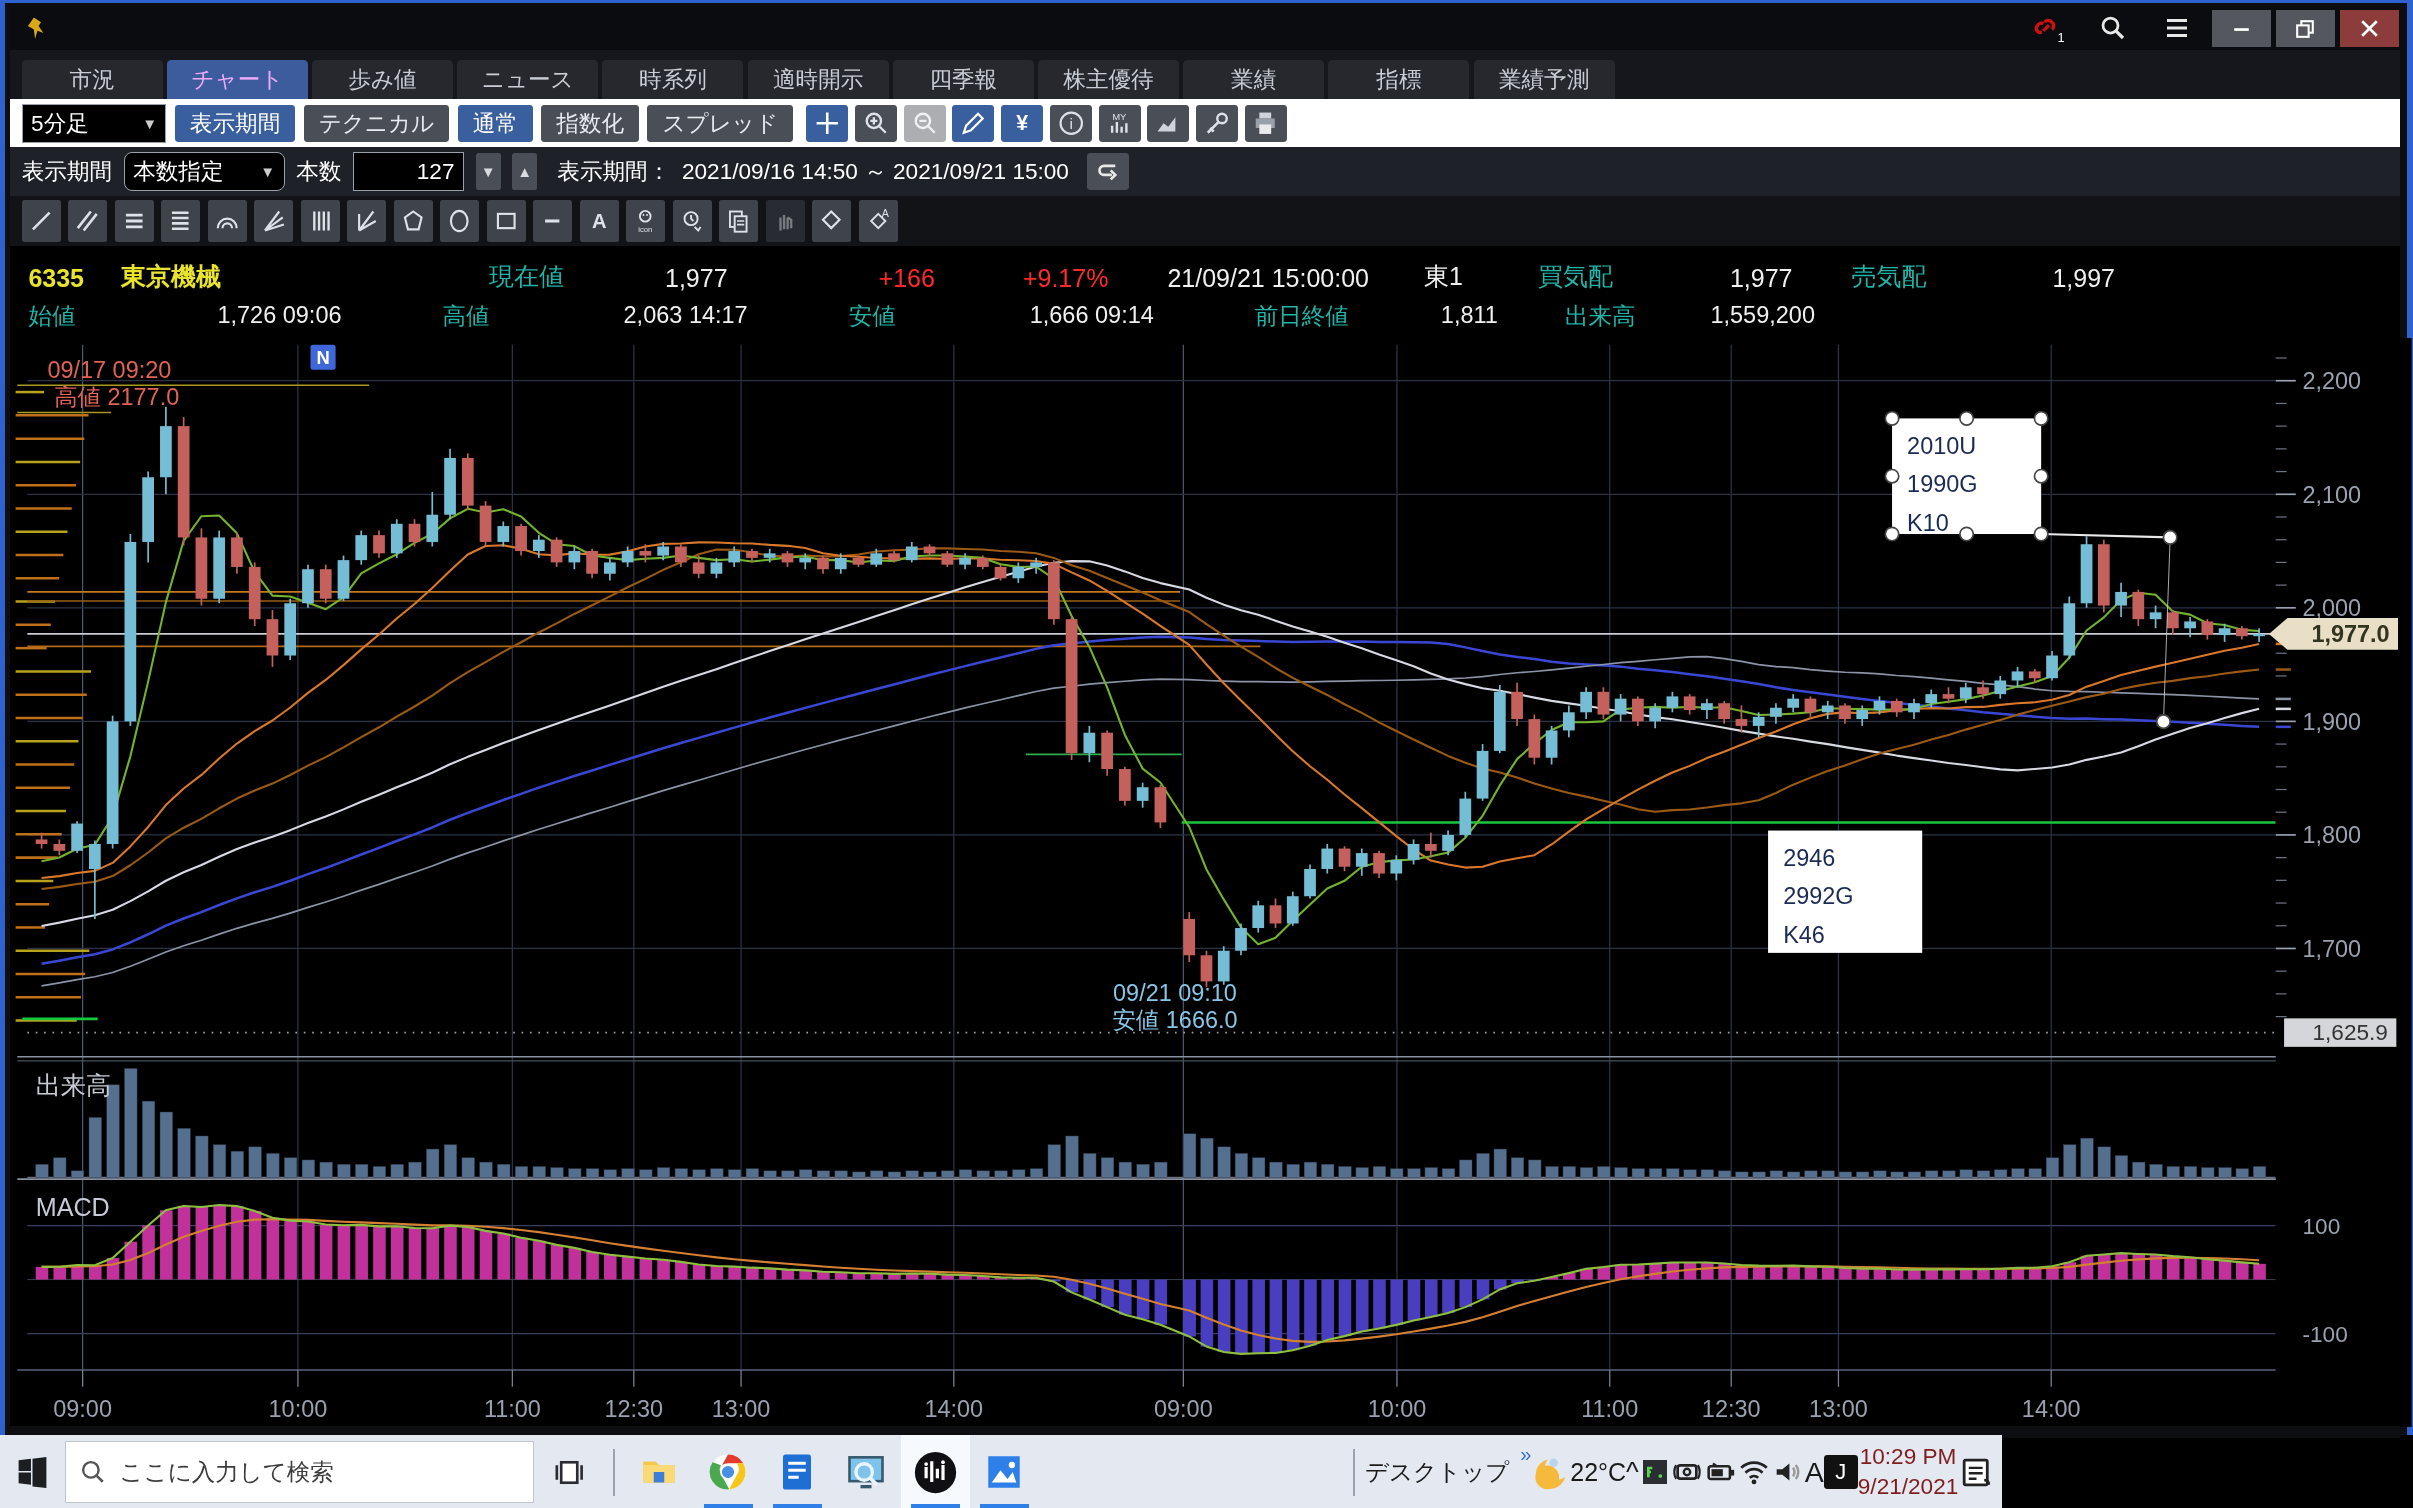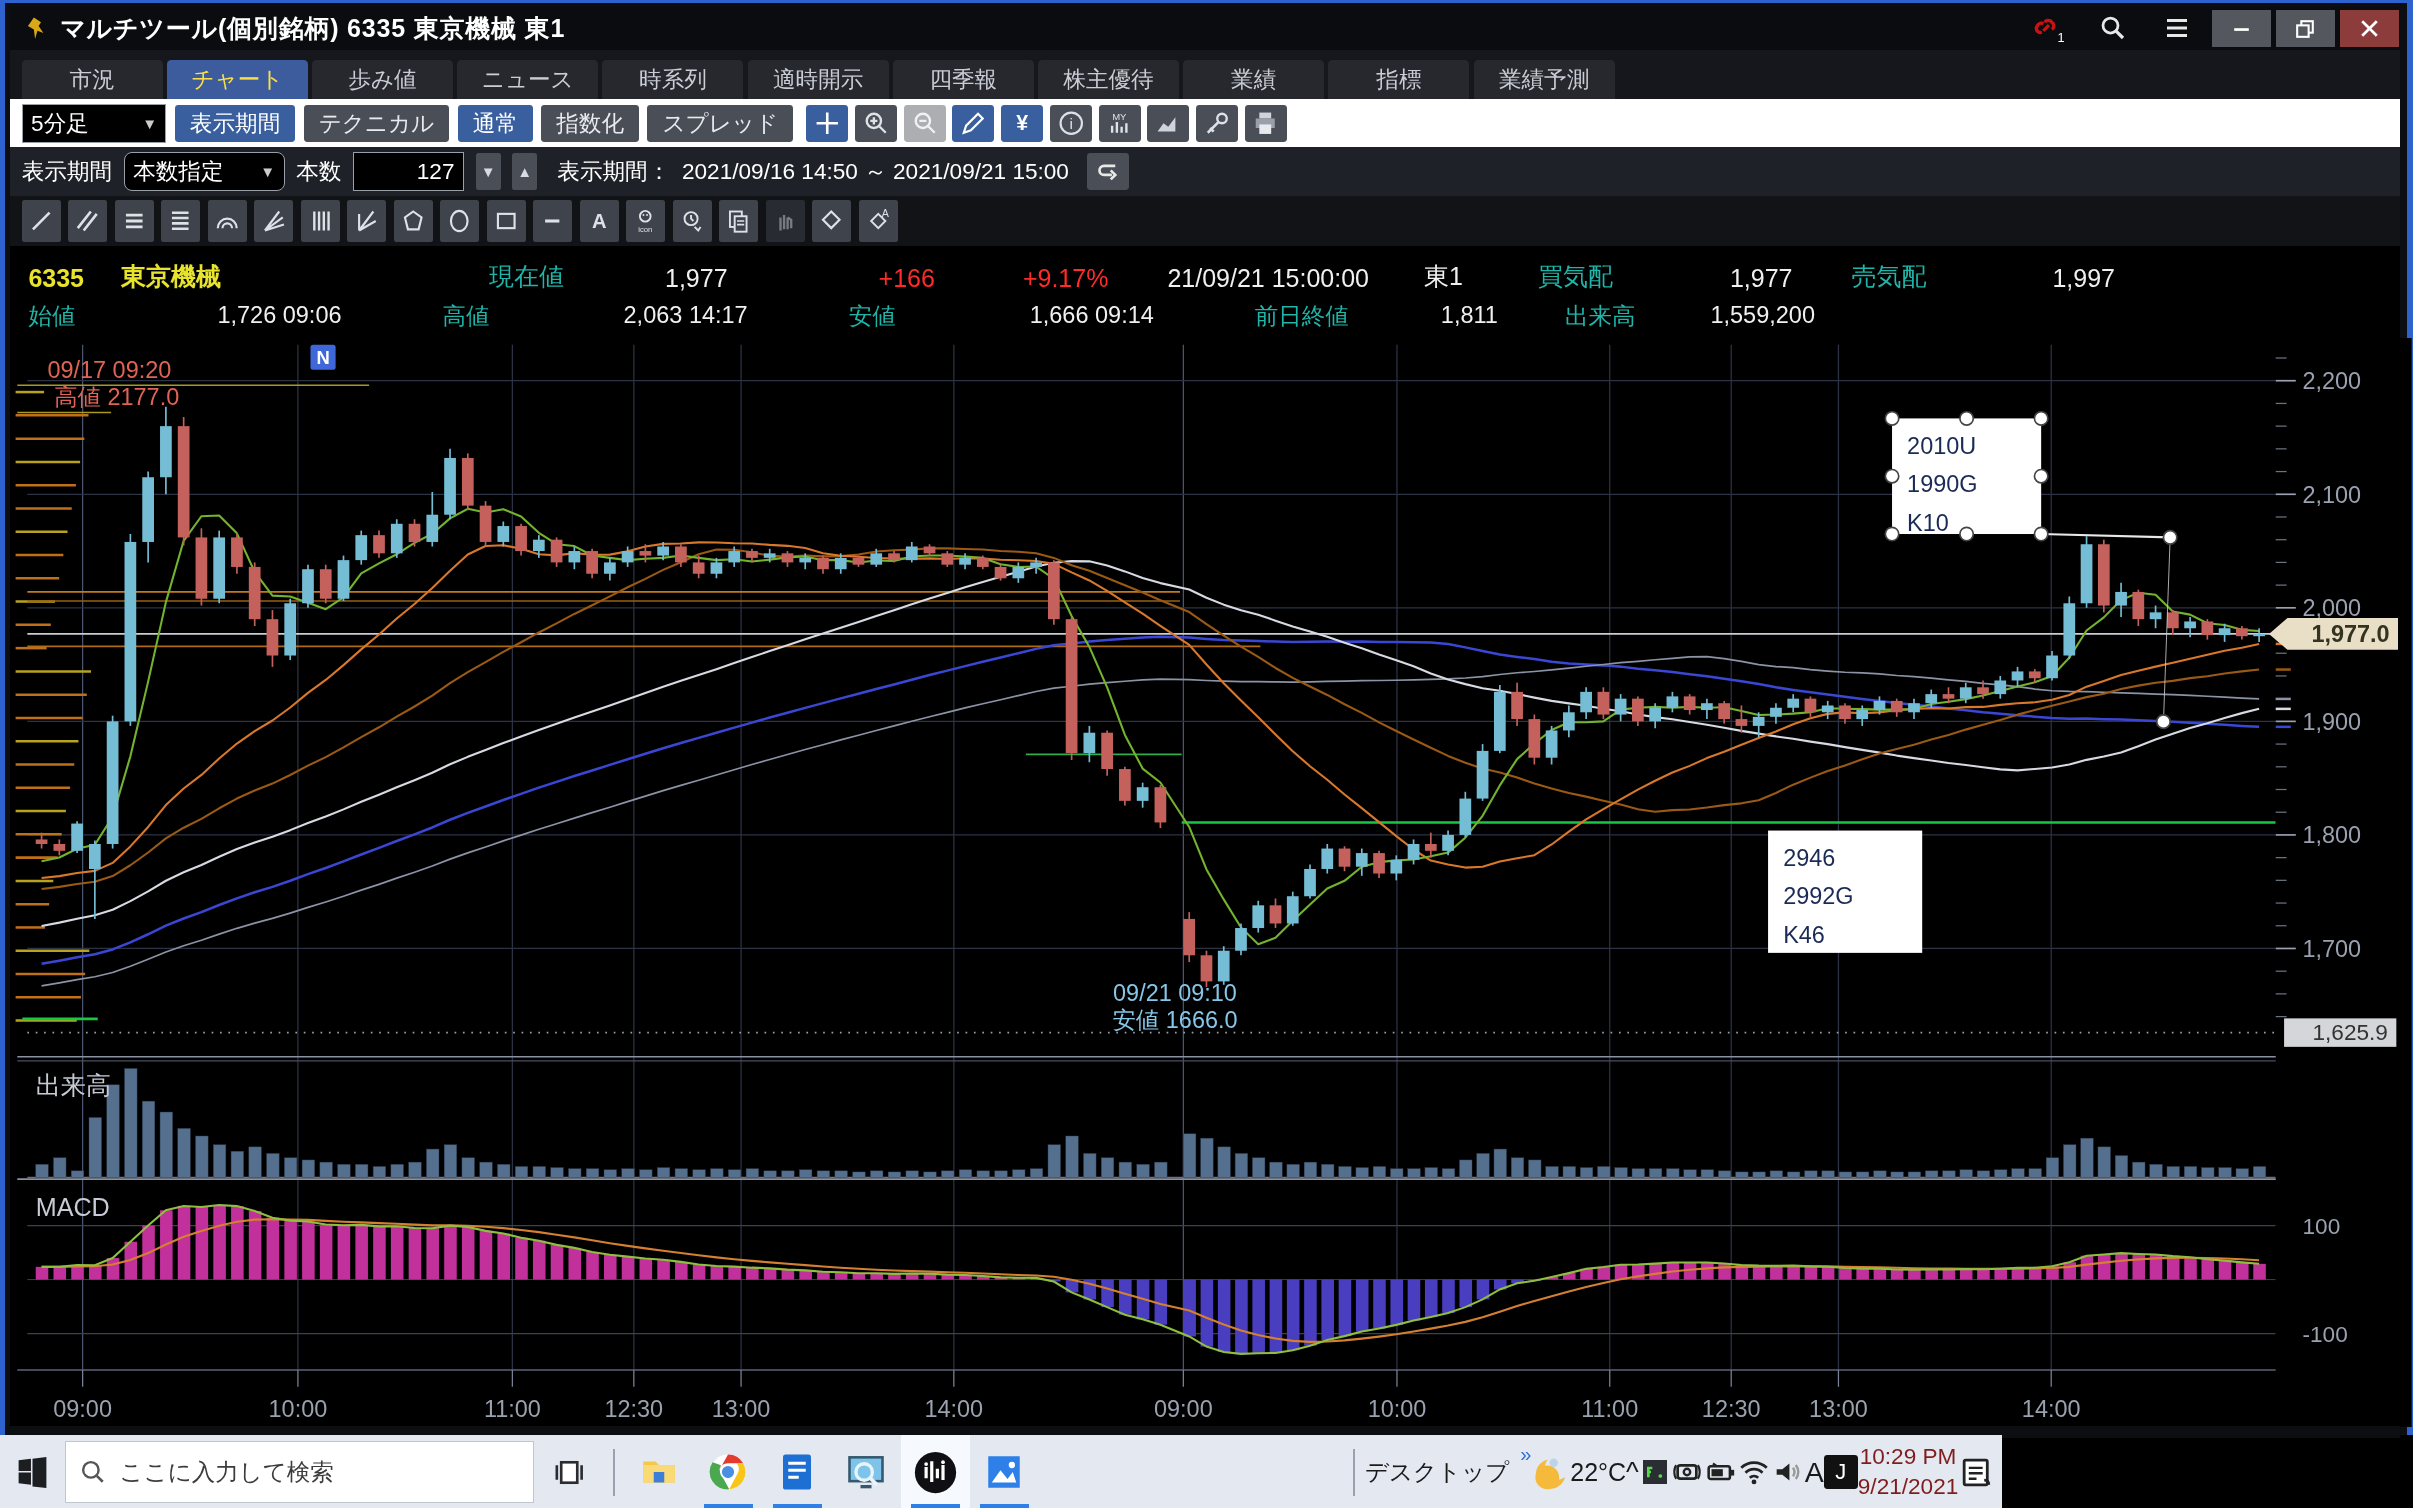--- a/index.html
+++ b/index.html
@@ -8,21 +8,21 @@
     border-left:5px solid #2e63cf;border-right:6.7px solid #2e63cf;border-top:3.4px solid #2e63cf;}
   .titlebar{position:absolute;left:5px;right:6.7px;top:3.4px;height:44px;background:#0b0c0f;display:flex;align-items:center;color:#fff;}
   .app-pin{width:28.5px;height:28.5px;margin-left:11.7px;}
   .title-text{font-size:25px;font-weight:bold;margin-left:10px;letter-spacing:0.8px;}
   .win-ctrls{margin-left:auto;display:flex;align-items:center;height:100%;}
   .wc{width:59px;height:37px;display:flex;align-items:center;justify-content:center;margin-left:5px;}
   .wc.btn{background:#54575e;}
   .wc.close{background:#8d3c3c;margin-right:1.7px;}
   .tabbar{position:absolute;left:5px;right:6.7px;top:47px;height:49px;background:#16171c;display:flex;align-items:flex-end;padding-left:11.7px;gap:4.2px;box-sizing:border-box;}
   .tab{height:39px;min-width:101px;padding:0 20px;background:#26282e;color:#c9cdd5;font-size:22.6px;display:flex;align-items:center;justify-content:center;border-radius:4.2px 4.2px 0 0;}
-  .tab.active{background:#3c5c9e;color:#fde047;margin-top:42px;}
+  .tab.active{background:#3c5c9e;color:#f0abfc;margin-top:42px;}
   .tbar1{position:absolute;left:5px;right:6.7px;top:96px;height:49px;background:#ffffff;display:flex;align-items:center;gap:8.4px;padding-left:11.7px;box-sizing:border-box;}
   .select{height:37px;background:#000;border:1.7px solid #9aa0aa;color:#fff;font-size:22.6px;display:flex;align-items:center;padding:0 8.4px;justify-content:space-between;}
   .tfsel{width:126px;}
   .tbtn{height:37px;padding:0 15px;background:#4a4e56;color:#e8ebf0;font-size:22.6px;display:flex;align-items:center;border-radius:3.4px;}
   .tbtn.active{background:#3a5f9e;color:#fff;}
   .ibtn{width:42px;height:37px;background:#4a4e56;border-radius:3.4px;display:flex;align-items:center;justify-content:center;}
   .ibtn.active{background:#3a5f9e;}
   .ibtn.disabled{opacity:.45;}
   .tbar2{position:absolute;left:5px;right:6.7px;top:144px;height:49px;background:#1e2127;display:flex;align-items:center;gap:11.7px;padding-left:11.7px;color:#fff;font-size:22.6px;box-sizing:border-box;}
   .countbox{width:92px;height:37px;background:#000;border:1.7px solid #9aa0aa;color:#fff;font-size:22.6px;display:flex;align-items:center;justify-content:flex-end;padding:0 8.4px;}
@@ -50,21 +50,20 @@
   .desktoplbl .chev{position:absolute;right:0;top:-13.4px;font-size:20px;color:#2f6fd0;}
 </style>
 </head>
 <body>
 
 <div class="app">
   <div class="titlebar">
     <svg class="app-pin" viewBox="0 0 24 24">
       <path d="M10 3l6 4-2 3 4 6-5-2-2 7-1-8-5-3z" fill="#d8a818"></path>
     </svg>
-    <span class="title-text">マルチツール(個別銘柄) 6335 東京機械 東1</span>
     <div class="win-ctrls">
       <div class="wc">
         <svg width="34" height="34" viewBox="0 0 24 24">
             <path d="M8 14l4-4m-3-2a3 3 0 014-1l2 2a3 3 0 01-1 4M8 9a3 3 0 00-4 1l-1 2a3 3 0 004 3" stroke="#cc1111" stroke-width="2.4" fill="none"></path>
             <text x="18" y="22" font-size="9" fill="#fff">1</text>
           </svg>
       </div>
       <div class="wc">
         <svg width="30" height="30" viewBox="0 0 24 24">
             <circle cx="10" cy="10" r="6" stroke="#e8e8e8" stroke-width="2.2" fill="none"></circle>

